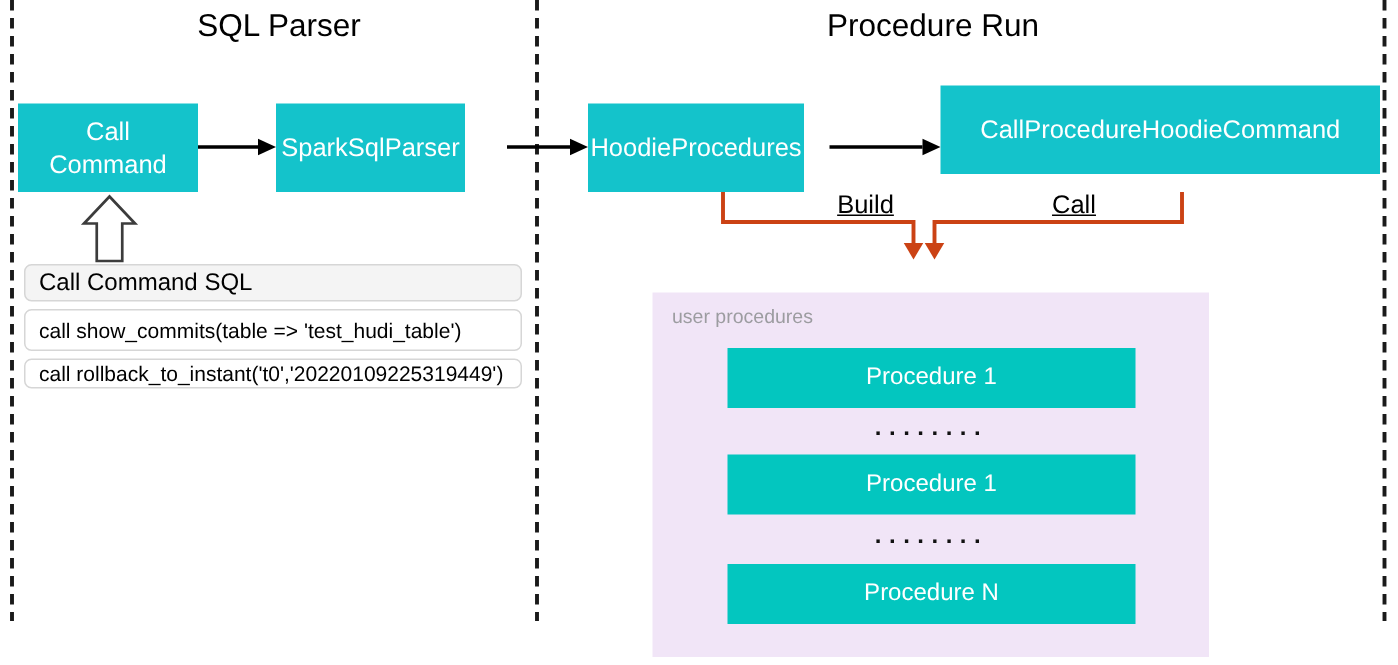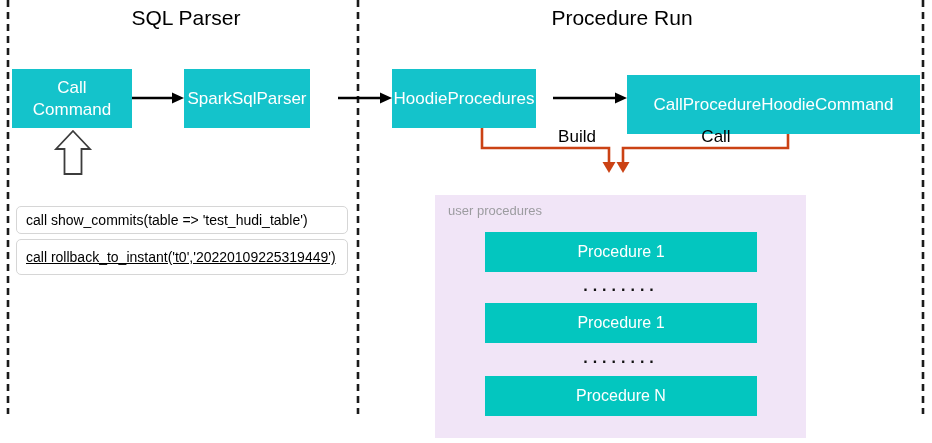--- a/index.html
+++ b/index.html
@@ -38,20 +38,21 @@
     line-height: 1.25;
     text-align: center;
     white-space: nowrap;
   }
   .edge-label {
     position: absolute;
     font-size: 17px;
     color: #000;
     transform: translateX(-50%);
     white-space: nowrap;
+    text-decoration: underline;
   }
   .sql-panel-box {
     position: absolute;
     left: 16px;
     width: 332px;
     border: 1px solid #d6d6d6;
     border-radius: 5px;
     background: #ffffff;
     display: flex;
     align-items: center;
@@ -59,21 +60,21 @@
     color: #000;
     white-space: nowrap;
     overflow: hidden;
   }
   .sql-header {
     top: 176px; height: 25px;
     background: #f4f4f4;
     font-size: 16px;
   }
   .sql-row1 { top: 206px; height: 28px; font-size: 14px; }
-  .sql-row2 { top: 239px; height: 36px; font-size: 14px; text-decoration: underline; }
+  .sql-row2 { top: 239px; height: 20px; font-size: 14px; }
   .user-proc-container {
     position: absolute;
     left: 435px; top: 175px;
     width: 371px; height: 243px;
     background: #f1e5f7;
     margin-top: 20px;
   }
   .user-proc-label {
     position: absolute;
     left: 13px; top: 8px;
@@ -153,27 +154,28 @@
   <div class="node" style="left:12px; top:69px; width:120px; height:59px;">
     <span>Call</span>
     <span>Command</span>
   </div>
   <div class="node" style="left:184px; top:69px; width:126px; height:59px;">
     <span>SparkSqlParser</span>
   </div>
   <div class="node" style="left:392px; top:69px; width:144px; height:59px;">
     <span>HoodieProcedures</span>
   </div>
-  <div class="node" style="left:627px; top:75px; width:293px; height:59px;align-items:center;">
+  <div class="node" style="left:627px; top:57px; width:293px; height:59px;align-items:center;">
     <span>CallProcedureHoodieCommand</span>
   </div>
 
   <div class="edge-label" style="left:577px; top:127px;">Build</div>
   <div class="edge-label" style="left:716px; top:127px;">Call</div>
 
+  <div class="sql-panel-box sql-header">Call Command SQL</div>
   <div class="sql-panel-box sql-row1">call show_commits(table =&gt; 'test_hudi_table')</div>
   <div class="sql-panel-box sql-row2">call rollback_to_instant('t0','20220109225319449')</div>
 
   <div class="user-proc-container">
     <div class="user-proc-label">user procedures</div>
     <div class="proc-box proc-1">
       <span>Procedure 1</span>
     </div>
     <div class="dots dots-1">........</div>
     <div class="proc-box proc-2">

